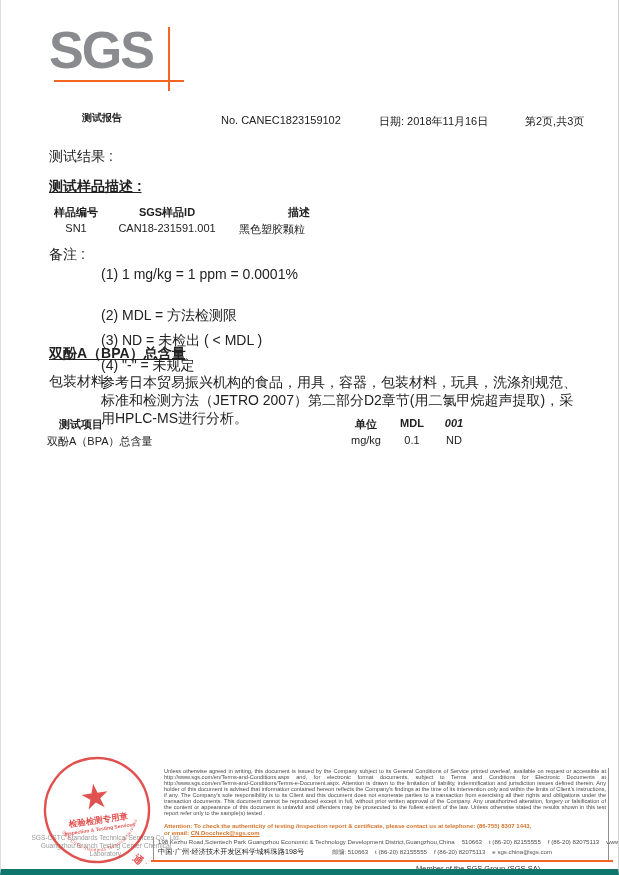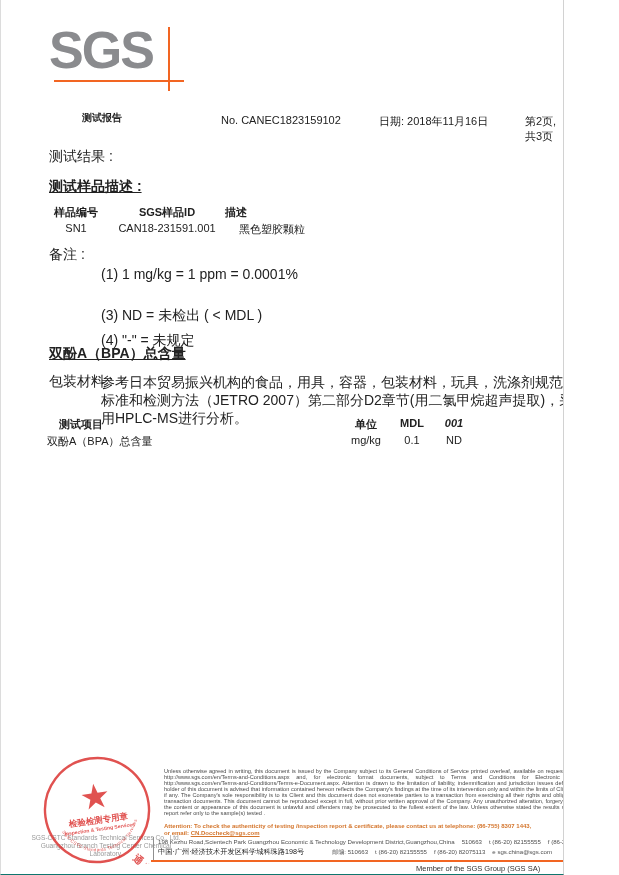--- a/index.html
+++ b/index.html
@@ -1,18 +1,18 @@
 <!DOCTYPE html>
 <html><head>
 <meta charset="utf-8">
 <style>
   html,body{margin:0;padding:0;background:#ffffff;}
   body{font-family:"Liberation Sans","DejaVu Sans",sans-serif;color:#1d1d1f;}
-  #page{position:relative;width:564px;height:875px;background:#ffffff;overflow:hidden;
-        border-left:1px solid #dcdcdc;border-right:1px solid #d2d2d2;border-bottom:1px solid #0f766e;box-sizing:border-box;}
+  #page{position:relative;width:619px;height:875px;background:#ffffff;overflow:hidden;
+        border-left:1px solid #dcdcdc;border-right:1px solid #d2d2d2;border-bottom:6px solid #0f766e;box-sizing:border-box;}
   .abs{position:absolute;}
 
   
   .logo-text{font-size:52px;font-weight:700;color:#8a8b8e;letter-spacing:-2px;line-height:1;}
   .logo-vline{width:2px;height:64px;background:#f26522;}
   .logo-hline{width:130px;height:2px;background:#f26522;}
   .report-title{font-size:10px;font-weight:700;color:#222;margin-left:33px;}
   .hdr-txt{font-size:11px;color:#222;}
 
   
@@ -59,29 +59,30 @@
   <div class="abs hdr-txt" style="left:220px;top:114px;">No. CANEC1823159102</div>
   <div class="abs hdr-txt" style="left:378px;top:114px;">日期: 2018年11月16日</div>
   <div class="abs hdr-txt" style="left:524px;top:114px;">第2页,共3页</div>
 
   <div class="abs body-txt" style="left:48px;top:148px;">测试结果 :</div>
   <div class="abs body-txt bold uline" style="left:48px;top:178px;">测试样品描述 :</div>
 
   <div>
     <div class="sample-col bold" style="left:40px;top:205px;width:70px;">样品编号</div>
     <div class="sample-col bold" style="left:110px;top:205px;width:112px;">SGS样品ID</div>
-    <div class="sample-col bold left-align" style="left:224px;top:205px;width:120px;">描述</div>
+    <div class="sample-col bold left-align" style="left:238px;top:205px;width:120px;text-align:center;">描述</div>
     <div class="sample-col" style="left:40px;top:222px;width:70px;">SN1</div>
     <div class="sample-col" style="left:110px;top:222px;width:112px;">CAN18-231591.001</div>
     <div class="sample-col left-align" style="left:238px;top:222px;width:140px;">黑色塑胶颗粒</div>
   </div>
 
   <div class="abs body-txt" style="left:48px;top:246px;">备注 :</div>
   <div class="abs" style="left:100px;top:266px;">
     <div class="body-txt" style="margin-bottom:25px;">(1) 1 mg/kg = 1 ppm = 0.0001%</div>
+    <div class="body-txt" style="margin-bottom:7px;">(2) MDL = 方法检测限</div>
     <div class="body-txt" style="margin-bottom:7px;">(3) ND = 未检出 ( &lt; MDL )</div>
     <div class="body-txt">(4) "-" = 未规定</div>
   </div>
 
   <div class="abs body-txt bold uline" style="left:48px;top:345px;">双酚A（BPA）总含量</div>
   <div class="abs body-txt" style="left:48px;top:373px;">包装材料 :</div>
   <div class="abs body-txt" style="left:100px;top:373px;width:480px;line-height:18px;">参考日本贸易振兴机构的食品，用具，容器，包装材料，玩具，洗涤剂规范、标准和检测方法（JETRO 2007）第二部分D2章节(用二氯甲烷超声提取)，采用HPLC-MS进行分析。</div>
 
   <div>
     <div class="abs rt-head" style="left:58px;top:417px;">测试项目</div>

